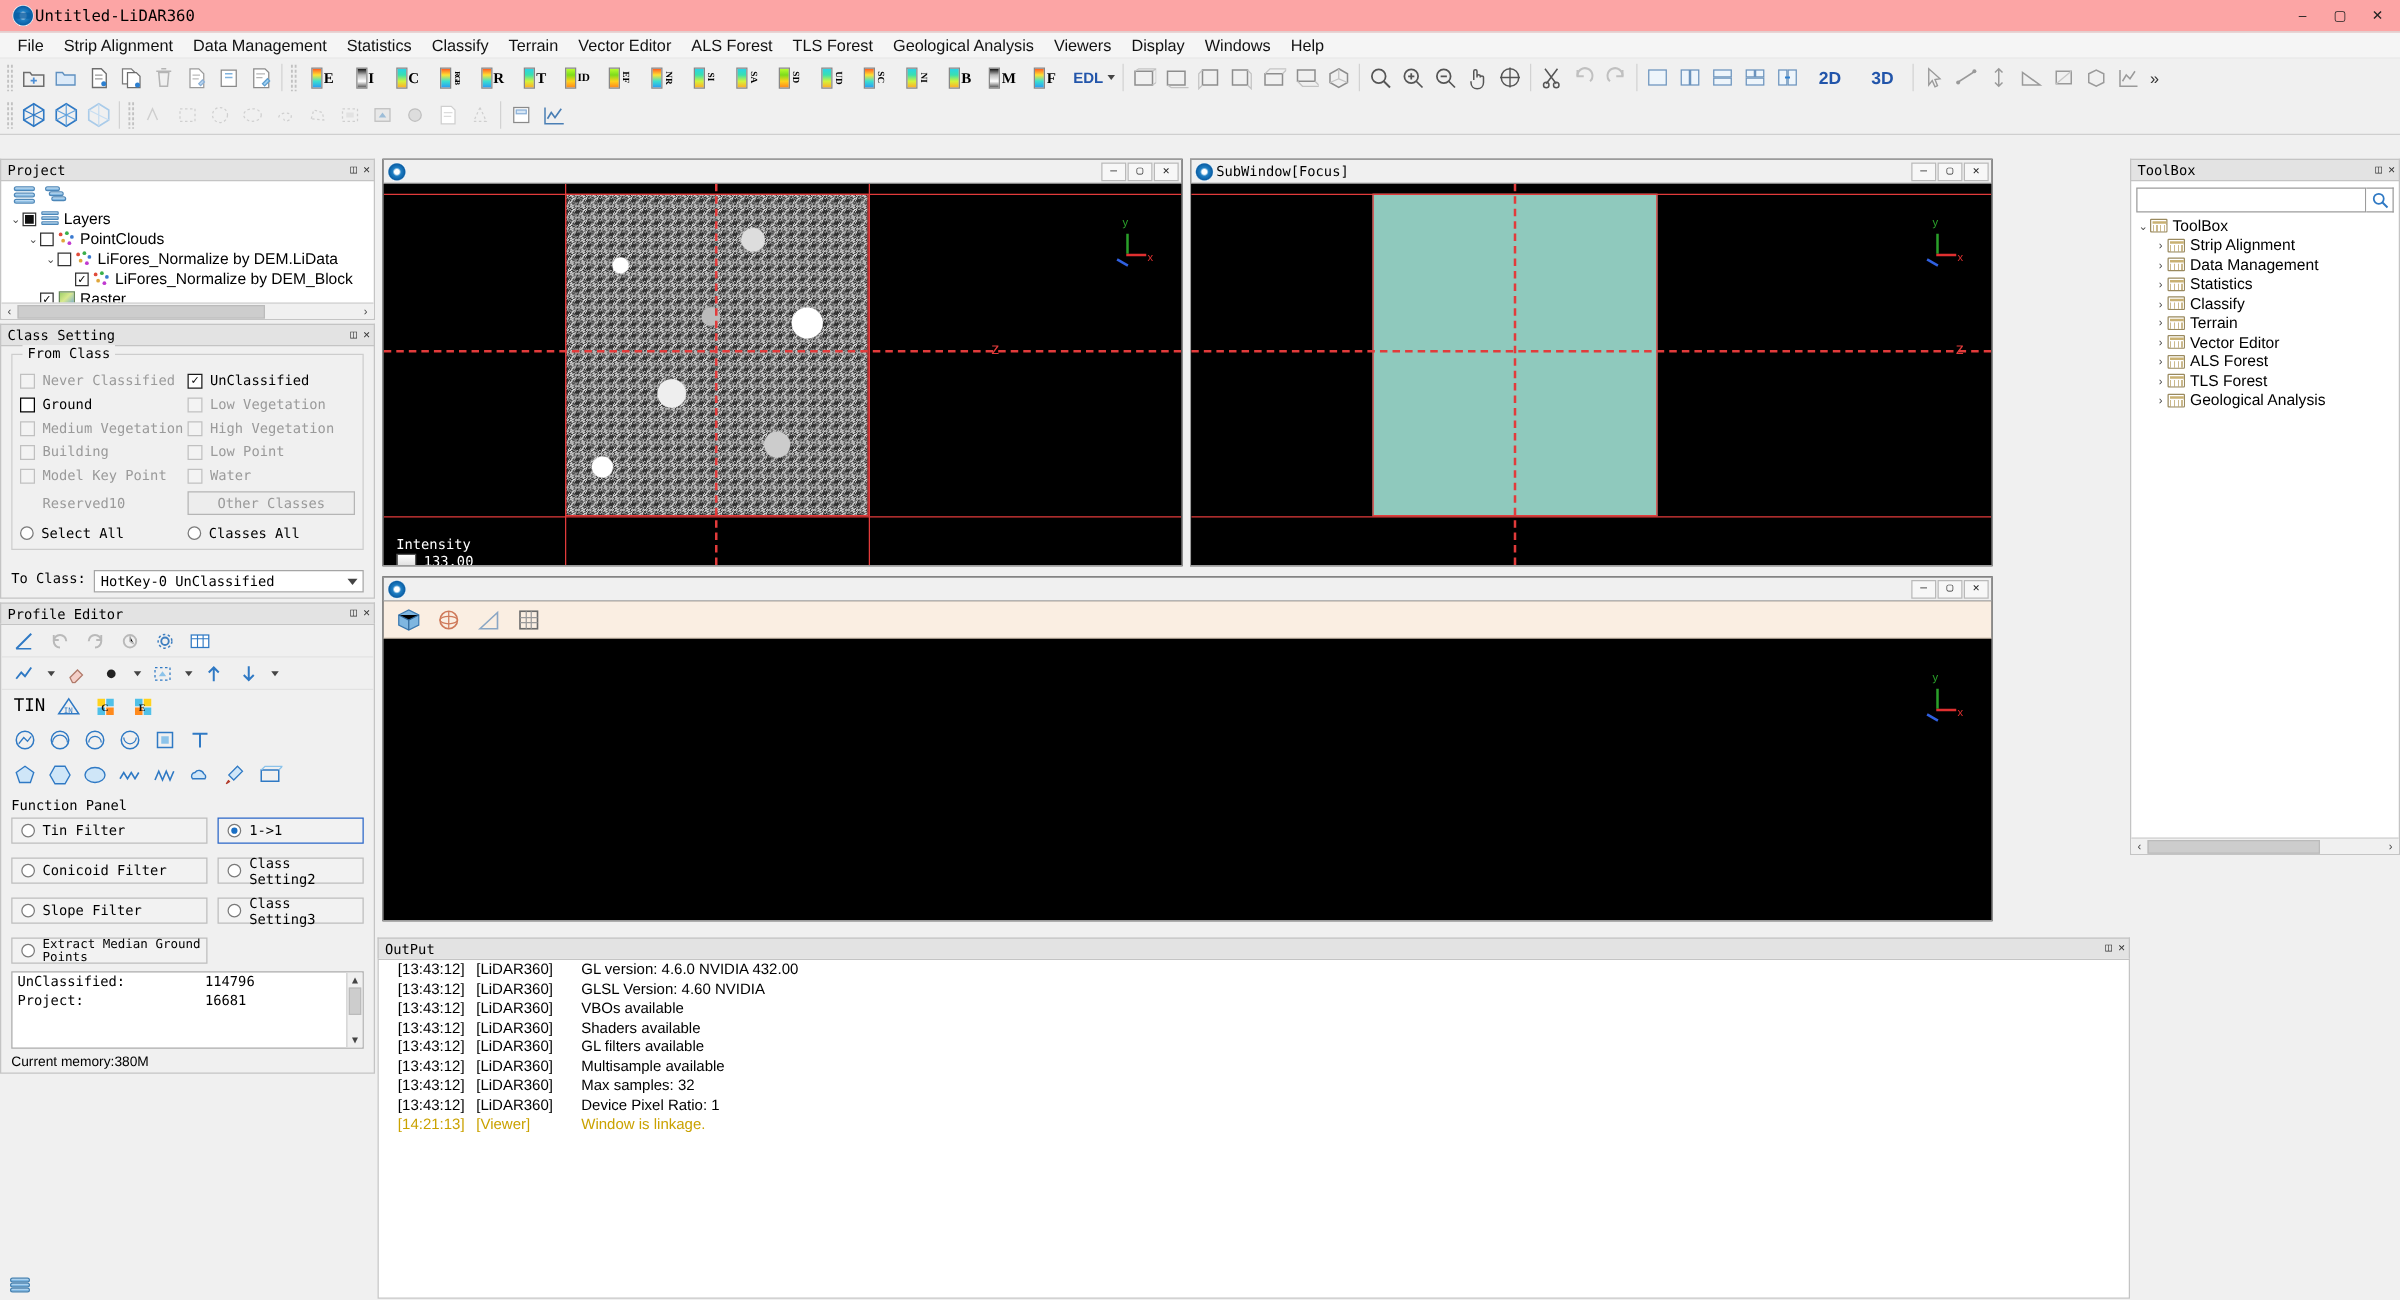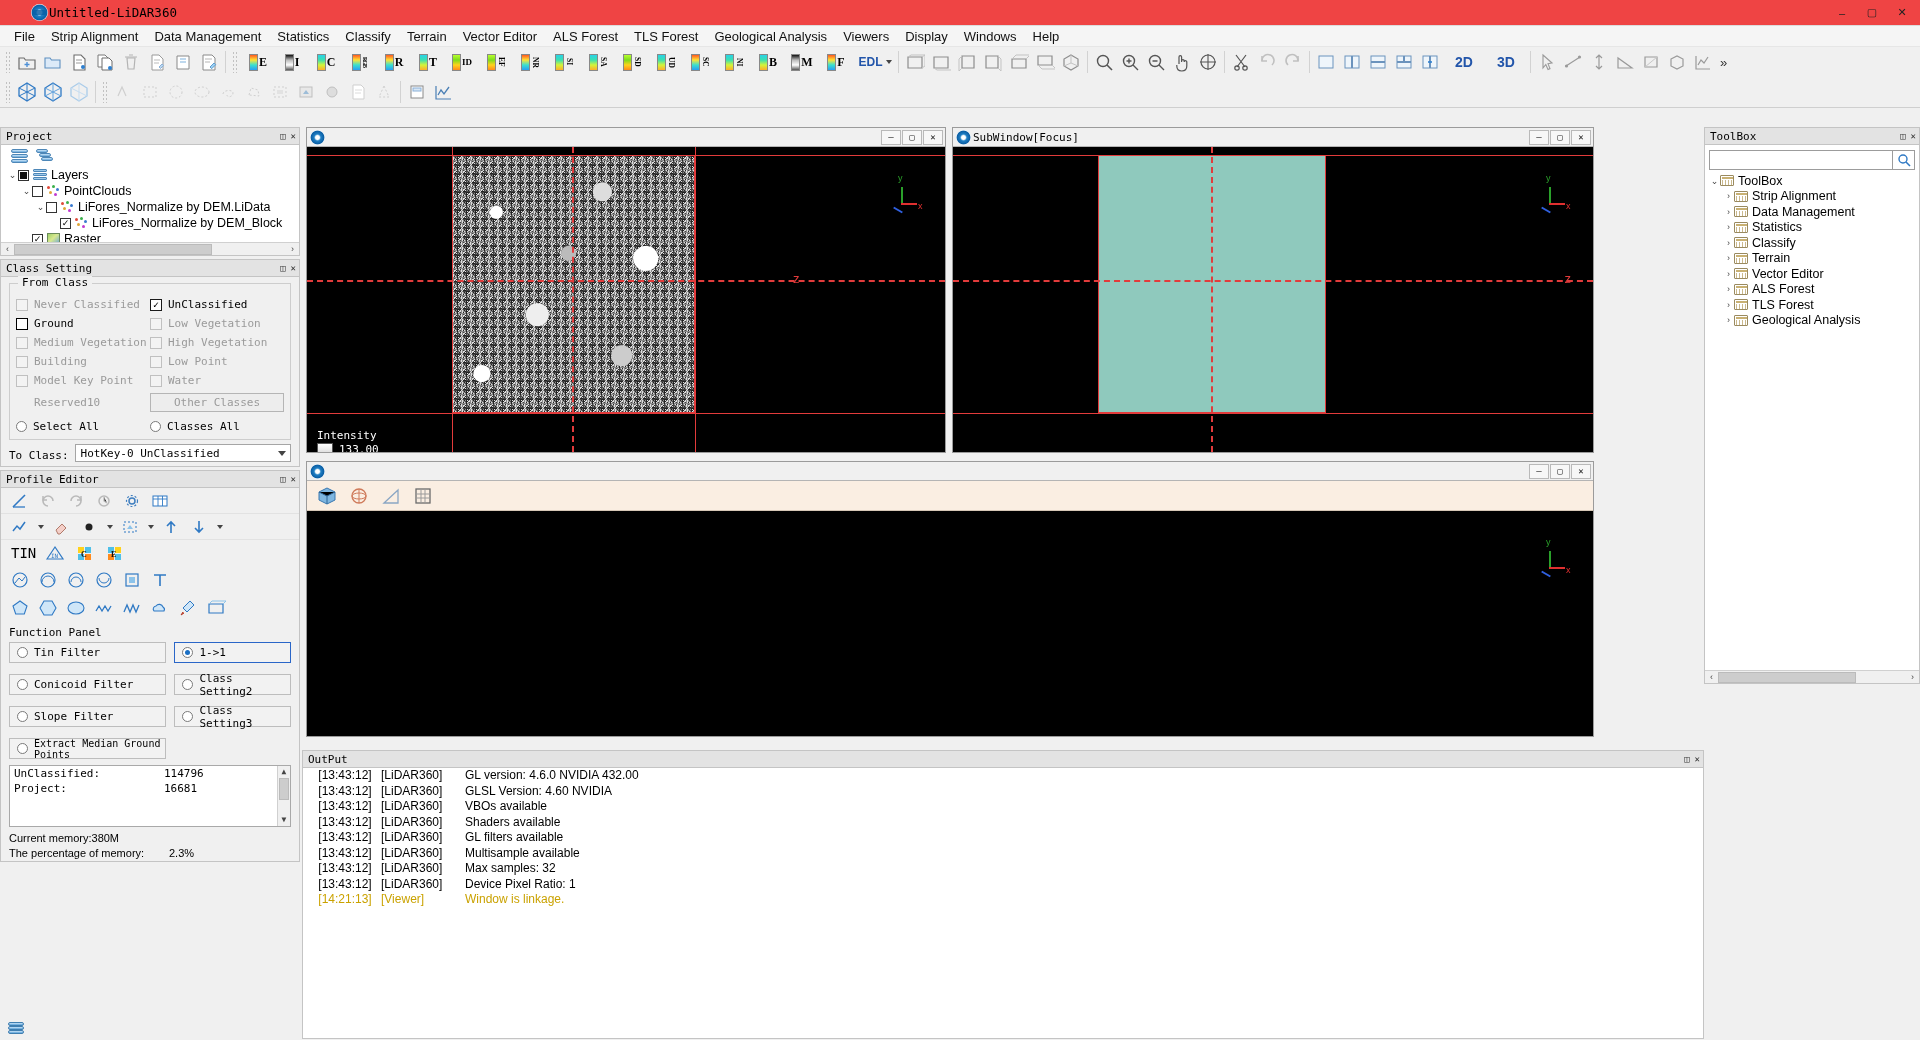--- a/index.html
+++ b/index.html
@@ -9,22 +9,22 @@
     overflow: hidden;
     background: #f0f0f0;
     font-family: "Liberation Sans", sans-serif;
     font-size: 12px;
     color: #000;
   }
   .app { position: relative; width: 1920px; height: 1040px; }
 
   
   .titlebar {
-    height: 26px; background: #ef4444; border-bottom: 1px solid #dcdcdc;
-    display: flex; align-items: center; position: relative; padding-left: 21px;
+    height: 26px; background: #fca5a5; border-bottom: 1px solid #dcdcdc;
+    display: flex; align-items: center; position: relative;
   }
   .title-logo {
     width: 17px; height: 17px; margin-left: 10px; margin-right: 1px;
     border-radius: 50%;
     background: radial-gradient(circle at 50% 50%, #fff 18%, #1f7fc4 30%, #0b5fa5 62%, #ffffff 70%, #1f7fc4 85%);
     position: relative; flex: none;
   }
   .title-logo::after {
     content: ""; position: absolute; left: 2px; top: 6px; width: 13px; height: 5px;
     background: #0b5fa5; border-radius: 2px; opacity: .85;
@@ -133,21 +133,21 @@
   .ck.on .box::after { content: "✓"; font-size: 10px; line-height: 1; color: #000; }
   .ck.active .box { border: 1.5px solid #000; background: #fff; }
   .ck.dim { color: #9a9a9a; }
   .ck.dim .box { border-color: #c0c0c0; background: #f3f3f3; }
   .ck .lbl { white-space: nowrap; }
   .otherbtn { border: 1px solid #b5b5b5; background: #ededed; color: #9a9a9a;
     font-family: "DejaVu Sans Mono", monospace; font-size: 11px; text-align: center; padding: 2px 0; }
   .rad { display: flex; align-items: center; font-family: "DejaVu Sans Mono", monospace; font-size: 11px; }
   .rad .dot { width: 11px; height: 11px; border-radius: 50%; border: 1px solid #7a7a7a; background: #fff; margin-right: 6px; flex: none;
     display: flex; align-items: center; justify-content: center; }
-  .torow { display: flex; align-items: flex-end; gap: 6px; margin-top: 4px; font-family: "DejaVu Sans Mono", monospace; font-size: 11px; }
+  .torow { display: flex; align-items: flex-start; gap: 6px; margin-top: 16px; font-family: "DejaVu Sans Mono", monospace; font-size: 11px; }
   .combo { flex: 1; height: 18px; background: #fff; border: 1px solid #a5a5a5; display: flex; align-items: center;
     padding-left: 5px; font-family: "DejaVu Sans Mono", monospace; font-size: 11px; position: relative; }
   .combo .arrow { position: absolute; right: 4px; width: 0; height: 0;
     border-left: 4px solid transparent; border-right: 4px solid transparent; border-top: 5px solid #444; }
 
   
   .pe-body { background: #f0f0f0; border: 1px solid #c4c4c4; }
   .pe-row { display: flex; align-items: center; height: 26px; padding-left: 8px; gap: 6px; border-bottom: 1px solid #e2e2e2; }
   .pe-btn { width: 22px; height: 20px; display: flex; align-items: center; justify-content: center; }
   .tinrow { display: flex; align-items: center; height: 26px; padding-left: 10px; gap: 8px; }
@@ -1092,24 +1092,20 @@
             <span>16681</span>
           </div>
         <div class="vscroll">
           <div class="arr">▲</div>
           <div class="thumb"></div>
           <div class="arr" style="position:absolute;bottom:0;width:100%">▼</div>
         </div>
       </div>
 
       <div class="memline" style="margin-top:4px">Current memory:380M</div>
-      <div class="memline" style="display:flex">
-        <span style="width:160px">The percentage of memory:</span>
-        <span>2.3%</span>
-      </div>
     </div>
 
     <div class="statusbar">
       <span class="sb-ico">
           <i style="top:0"></i>
           <i style="top:4px"></i>
           <i style="top:8px"></i>
         </span>
     </div>
   </div>

